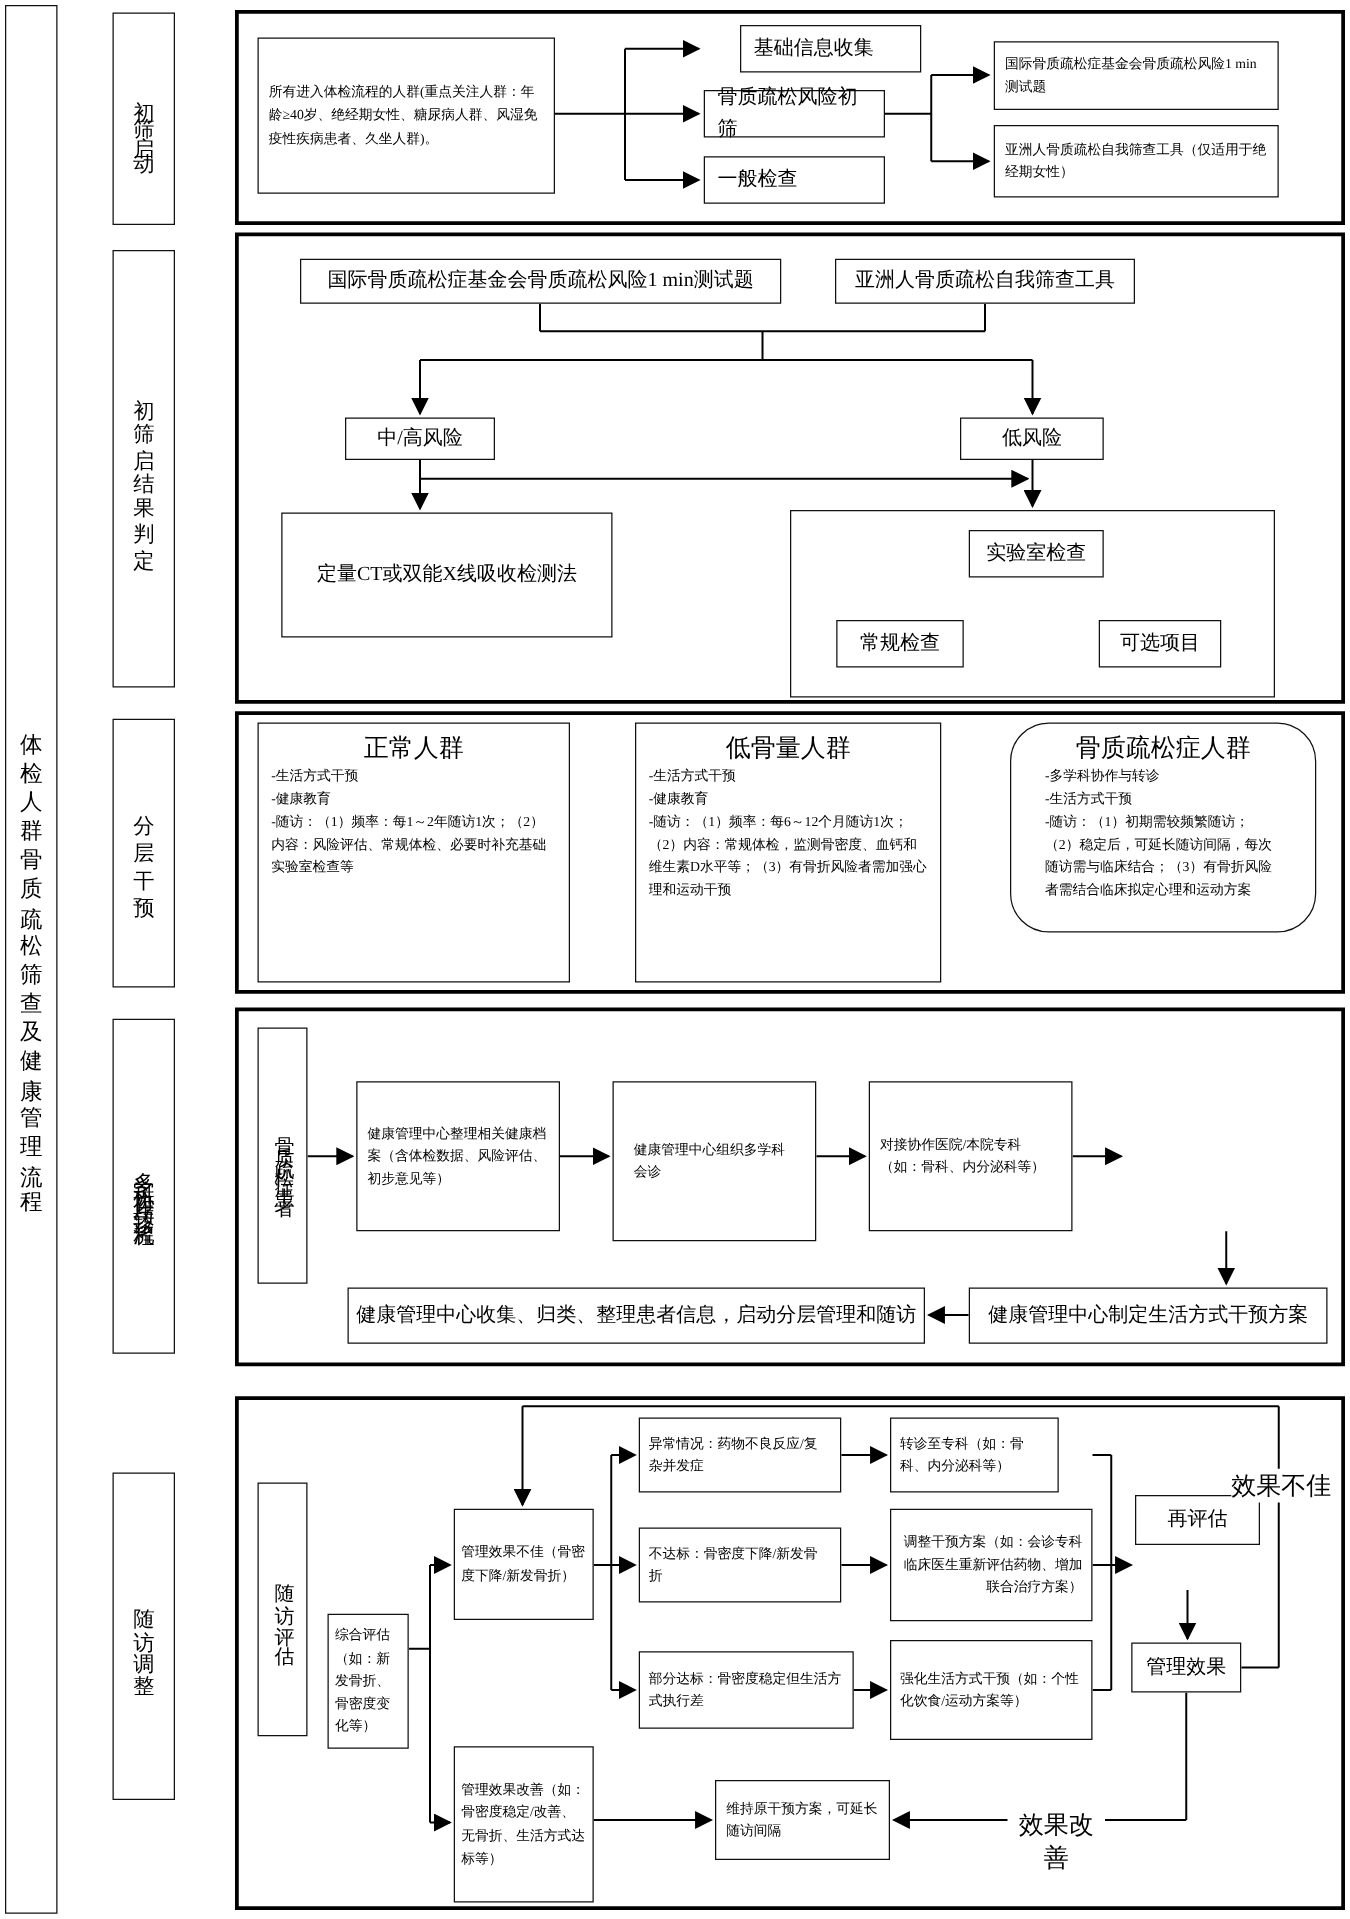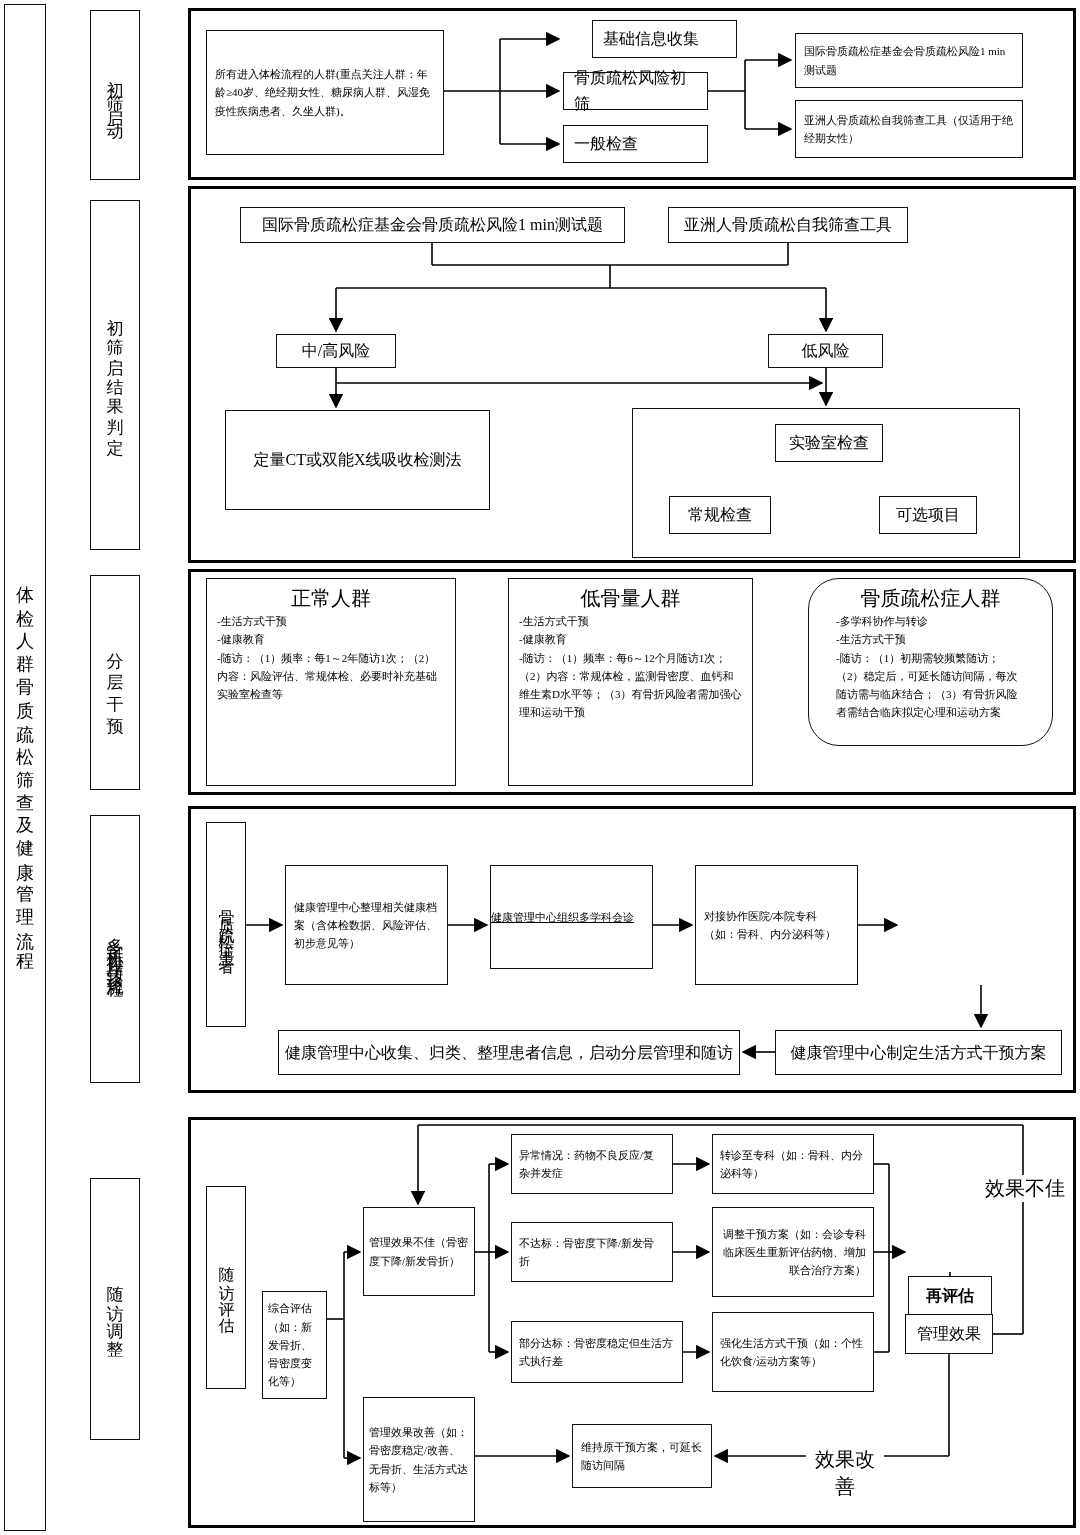--- a/index.html
+++ b/index.html
@@ -135,34 +135,34 @@
   </div>
   <div class="abs box" style="left:808px;top:578px;width:245px;height:168px;padding:6px 27px;border-radius:31px;">
     <div class="lbl">骨质疏松症人群</div>
     <div class="body-txt fs15">-多学科协作与转诊
 -生活方式干预
 -随访：（1）初期需较频繁随访；（2）稳定后，可延长随访间隔，每次随访需与临床结合；（3）有骨折风险者需结合临床拟定心理和运动方案</div>
   </div>
 
   <div class="abs box vtext" style="left:206px;top:822px;width:40px;height:205px;font-size:16px;letter-spacing:8px;">骨质疏松症患者</div>
   <div class="abs box leftpad fs15" style="left:285px;top:865px;width:163px;height:120px;padding:2px 8px;">健康管理中心整理相关健康档案（含体检数据、风险评估、初步意见等）</div>
-  <div class="abs box leftpad fs15" style="left:490px;top:865px;width:163px;height:104px;padding:2px 0;text-decoration:underline;">健康管理中心组织多学科会诊</div>
+  <div class="abs box leftpad fs15" style="left:490px;top:865px;width:163px;height:128px;padding:2px 16px;">健康管理中心组织多学科会诊</div>
   <div class="abs box leftpad fs15" style="left:695px;top:865px;width:163px;height:120px;padding:2px 8px;">对接协作医院/本院专科（如：骨科、内分泌科等）</div>
   <div class="abs box center fs16" style="left:775px;top:1030px;width:287px;height:45px;">健康管理中心制定生活方式干预方案</div>
   <div class="abs box center fs16" style="left:278px;top:1030px;width:462px;height:45px;">健康管理中心收集、归类、整理患者信息，启动分层管理和随访</div>
 
   <div class="abs box vtext" style="left:206px;top:1186px;width:40px;height:203px;font-size:16px;letter-spacing:17px;">随访评估</div>
   <div class="abs box leftpad fs15" style="left:262px;top:1245px;width:65px;height:108px;padding:2px 5px;margin-top:46px;">综合评估（如：新发骨折、骨密度变化等）</div>
   <div class="abs box leftpad fs15" style="left:363px;top:1207px;width:112px;height:89px;padding:2px 5px;">管理效果不佳（骨密度下降/新发骨折）</div>
   <div class="abs box leftpad fs15" style="left:363px;top:1397px;width:112px;height:125px;padding:2px 5px;">管理效果改善（如：骨密度稳定/改善、无骨折、生活方式达标等）</div>
   <div class="abs box leftpad fs15" style="left:511px;top:1134px;width:162px;height:60px;padding:2px 7px;">异常情况：药物不良反应/复杂并发症</div>
   <div class="abs box leftpad fs15" style="left:511px;top:1222px;width:162px;height:60px;padding:2px 7px;">不达标：骨密度下降/新发骨折</div>
   <div class="abs box leftpad fs15" style="left:511px;top:1321px;width:172px;height:62px;padding:2px 7px;">部分达标：骨密度稳定但生活方式执行差</div>
-  <div class="abs box leftpad fs15" style="left:712px;top:1134px;width:162px;height:60px;padding:2px 7px;">转诊至专科（如：骨科、内分泌科等）</div>
+  <div class="abs box leftpad fs15" style="left:712px;top:1134px;width:135px;height:60px;padding:2px 7px;">转诊至专科（如：骨科、内分泌科等）</div>
   <div class="abs box leftpad fs15" style="left:712px;top:1207px;width:162px;height:90px;padding:2px 7px;text-align:right;">调整干预方案（如：会诊专科临床医生重新评估药物、增加联合治疗方案）</div>
   <div class="abs box leftpad fs15" style="left:712px;top:1312px;width:162px;height:80px;padding:2px 7px;">强化生活方式干预（如：个性化饮食/运动方案等）</div>
-  <div class="abs box center fs16" style="left:908px;top:1276px;width:84px;height:40px;font-weight:bold;">再评估</div>
+  <div class="abs box center fs16" style="left:908px;top:1196px;width:100px;height:40px;">再评估</div>
   <div class="abs box center fs16" style="left:905px;top:1314px;width:88px;height:40px;">管理效果</div>
   <div class="abs box leftpad fs15" style="left:572px;top:1424px;width:140px;height:64px;padding:2px 8px;">维持原干预方案，可延长随访间隔</div>
   <div class="abs lbl" style="left:985px;top:1175px;width:80px;">效果不佳</div>
   <div class="abs lbl" style="left:806px;top:1446px;width:78px;">效果改善</div>
 
 </div>
 
 </body></html>

